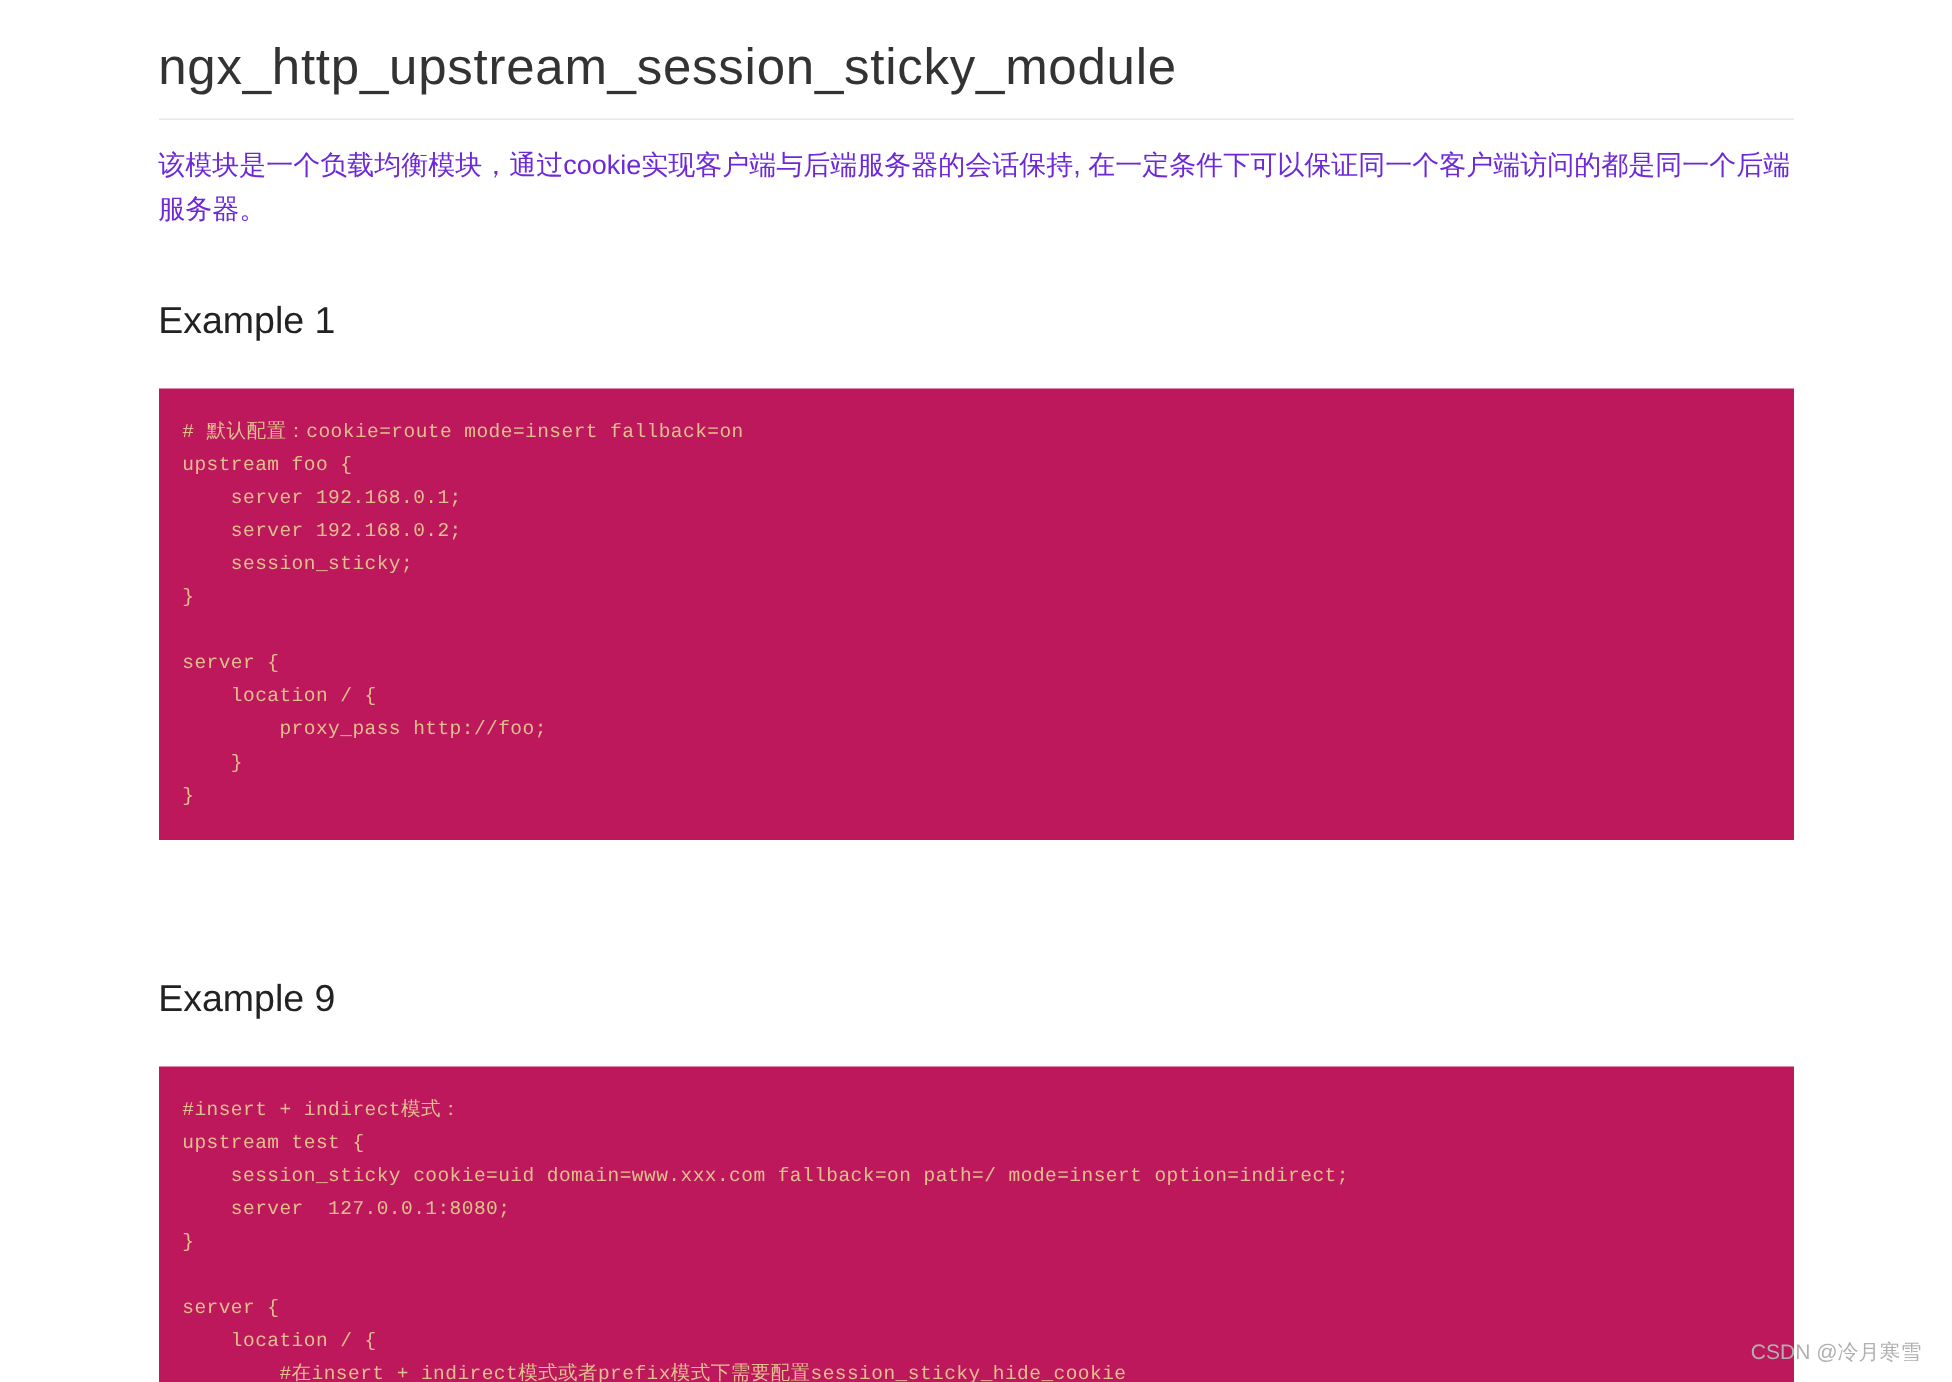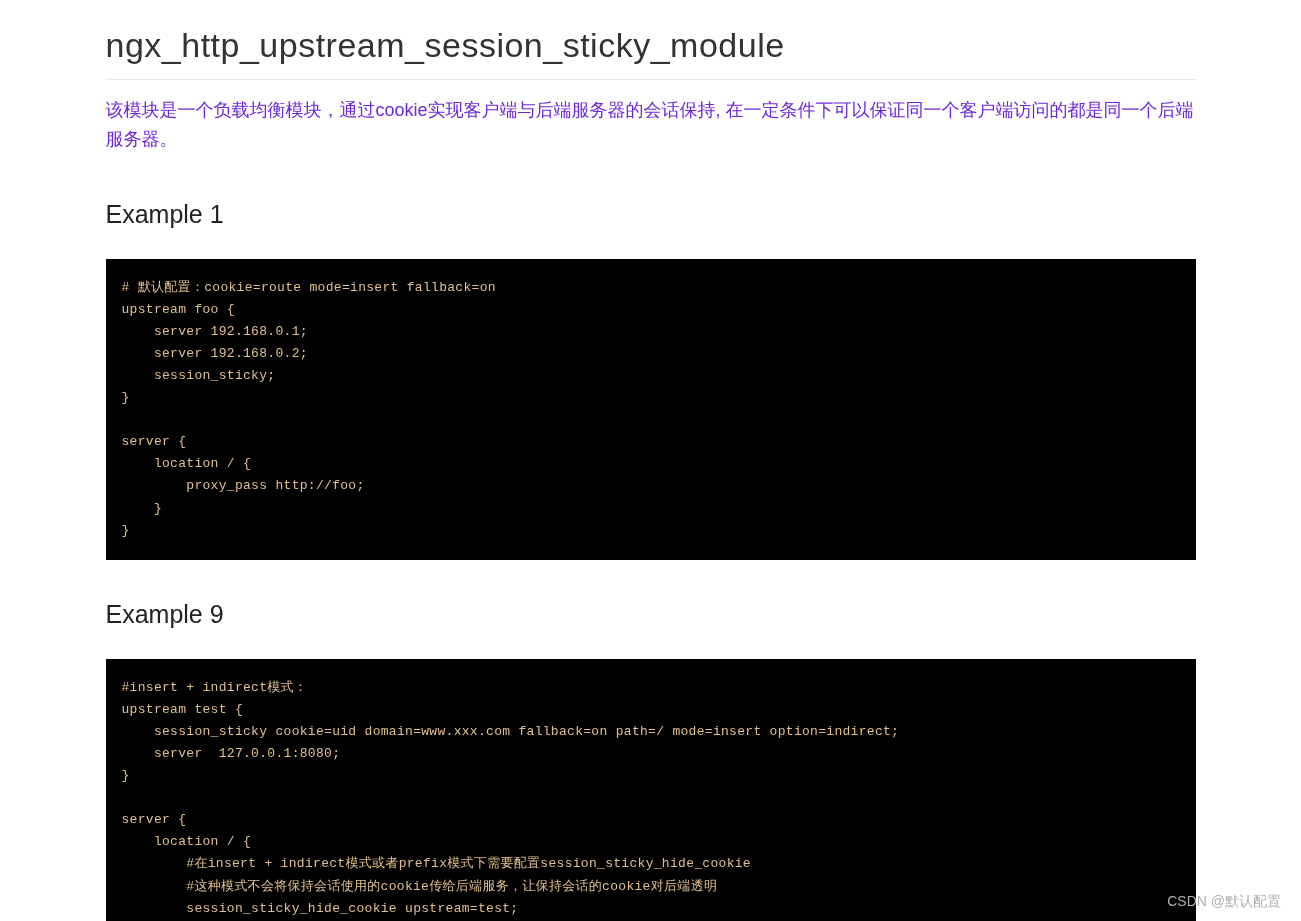--- a/index.html
+++ b/index.html
@@ -33,29 +33,29 @@
       line-height: 1.6;
       margin-bottom: 46px;
     }
     h2.example-heading {
       font-size: 25px;
       font-weight: 400;
       color: #222222;
       margin-bottom: 30px;
     }
     pre.code-block {
-      background: #000000;
+      background: #be185d;
       color: #e1c08d;
       padding: 18px 16px;
       font-family: "Consolas", "Courier New", monospace;
       font-size: 13px;
       line-height: 1.7;
       white-space: pre;
       overflow-x: auto;
-      margin-bottom: 40px;
+      margin-bottom: 92px;
       letter-spacing: 0.3px;
     }
     .watermark {
       position: fixed;
       bottom: 10px;
       right: 20px;
       font-size: 14px;
       color: #b0b0b0;
       font-family: Arial, "Microsoft YaHei", sans-serif;
     }
@@ -92,13 +92,13 @@
 server {
     location / {
         #在insert + indirect模式或者prefix模式下需要配置session_sticky_hide_cookie
         #这种模式不会将保持会话使用的cookie传给后端服务，让保持会话的cookie对后端透明
         session_sticky_hide_cookie upstream=test;
         proxy_pass http://test;
     }
 }</pre>
 </div>
 
-<div class="watermark">CSDN @默认配置</div>
+<div class="watermark">CSDN @冷月寒雪</div>
 
 </body></html>

